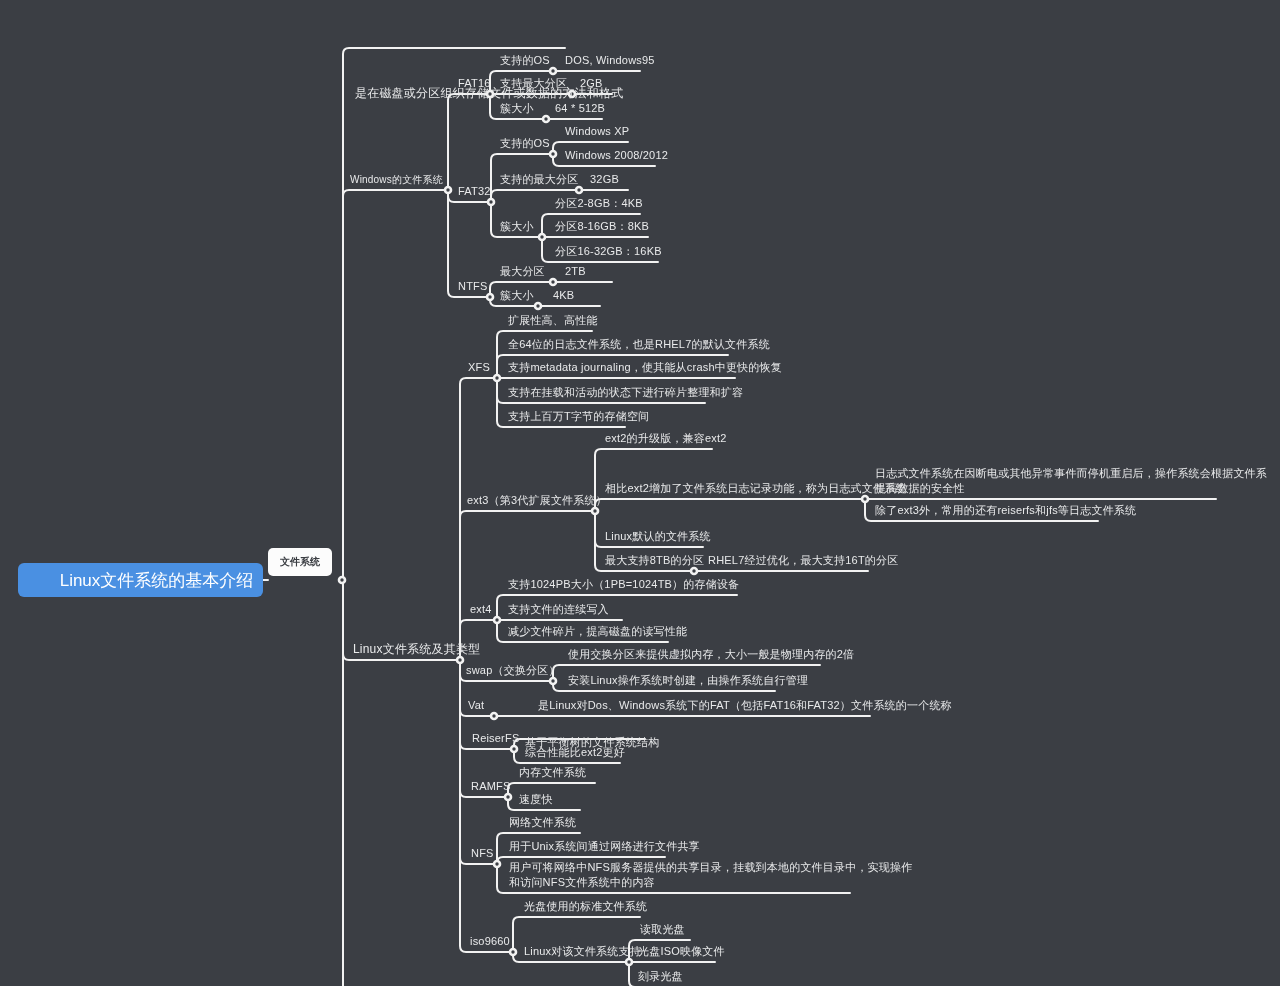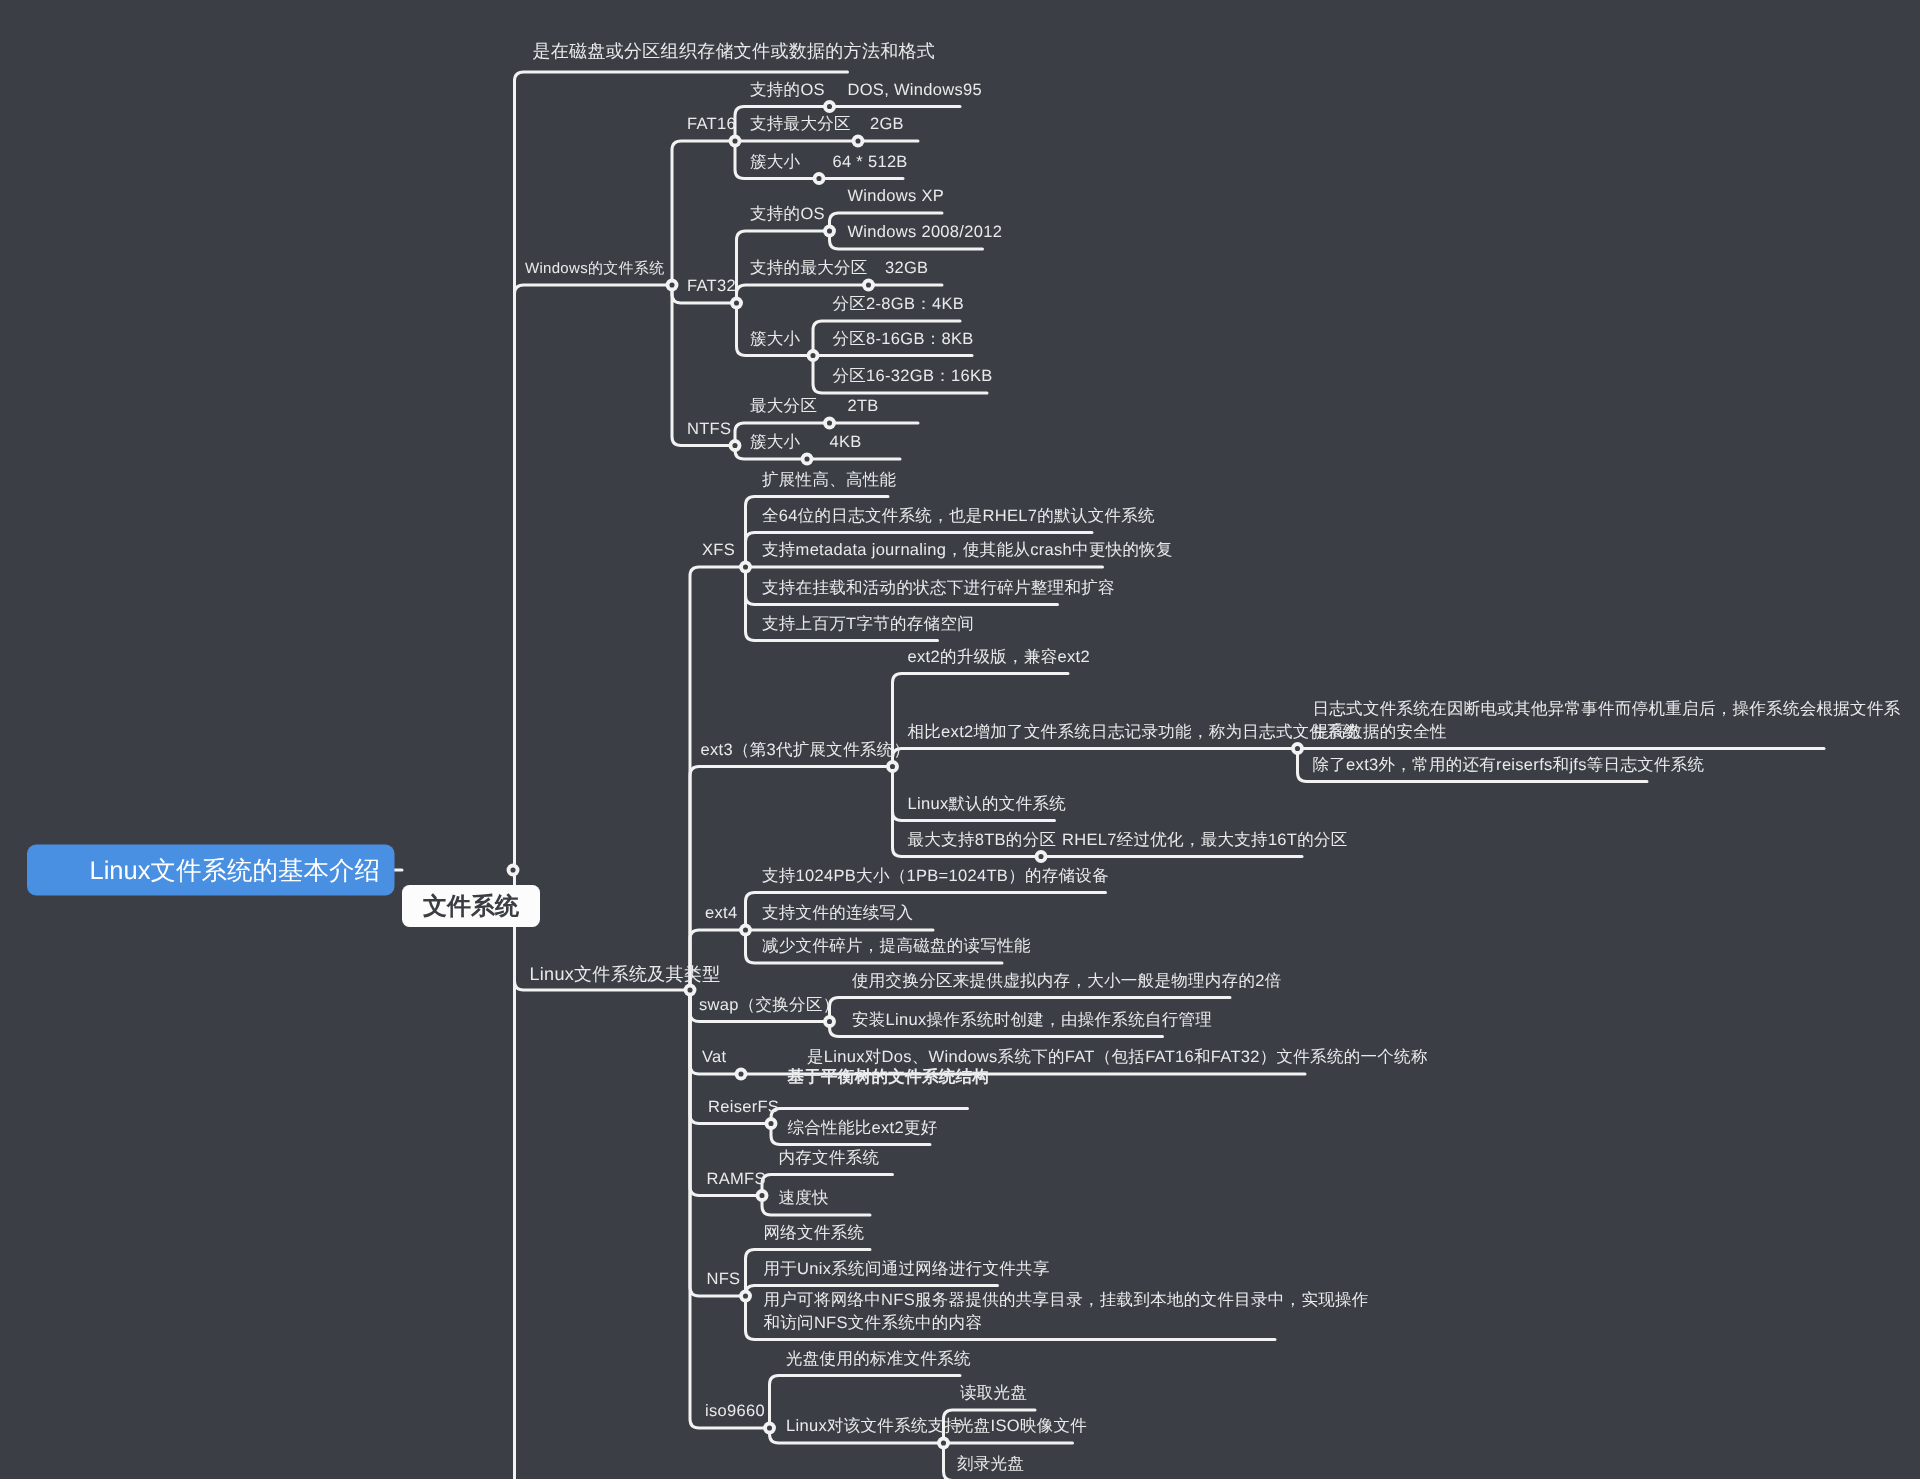--- a/index.html
+++ b/index.html
@@ -19,24 +19,24 @@
     font-size:11px;line-height:15px;letter-spacing:0.2px;
   }
   .root-box{
     position:absolute;left:18px;top:563px;width:213px;height:34px;
     background:var(--root-fill);color:var(--root-text);
     border-radius:6px;display:flex;align-items:center;justify-content:center;
     font-size:17px;
     padding-left:32px;
   }
   .hub-box{
-    position:absolute;left:268px;top:590px;width:92px;height:28px;
+    position:absolute;left:268px;top:548px;width:64px;height:28px;
     background:var(--hub-fill);color:var(--hub-text);
     border-radius:5px;display:flex;align-items:center;justify-content:center;
-    font-size:16px;font-weight:bold;
+    font-size:10px;font-weight:bold;
   }
 </style>
 </head>
 <body>
 
 <div class="canvas">
   <svg class="connector-layer" width="1280" height="986" viewBox="0 0 1280 986">
     <g id="g-lines">
         <path d="M 231 580 H 268"></path>
         <path d="M 343 580 V 990"></path>
@@ -158,21 +158,21 @@
         <circle cx="629" cy="962" r="1.7" fill="var(--bg)"></circle>
         <circle cx="342" cy="580" r="4.3" fill="var(--line)"></circle>
         <circle cx="342" cy="580" r="1.7" fill="var(--bg)"></circle>
       </g>
   </svg>
 
   <div class="root-box">Linux文件系统的基本介绍</div>
   <div class="hub-box">文件系统</div>
 
   <div id="labels">
-      <div class="node-label" style="left: 355px; bottom: 944px; font-size: 12px;">是在磁盘或分区组织存储文件或数据的方法和格式</div>
+      <div class="node-label" style="left: 355px; bottom: 885px; font-size: 12px;">是在磁盘或分区组织存储文件或数据的方法和格式</div>
       <div class="node-label" style="left: 350px; bottom: 799px; font-size: 10px;">Windows的文件系统</div>
       <div class="node-label" style="left: 458px; bottom: 895px;">FAT16</div>
       <div class="node-label" style="left: 500px; bottom: 918px;">支持的OS</div>
       <div class="node-label" style="left: 565px; bottom: 918px;">DOS, Windows95</div>
       <div class="node-label" style="left: 500px; bottom: 895px;">支持最大分区</div>
       <div class="node-label" style="left: 580px; bottom: 895px;">2GB</div>
       <div class="node-label" style="left: 500px; bottom: 870px;">簇大小</div>
       <div class="node-label" style="left: 555px; bottom: 870px;">64 * 512B</div>
       <div class="node-label" style="left: 458px; bottom: 787px;">FAT32</div>
       <div class="node-label" style="left: 500px; bottom: 835px;">支持的OS</div>
@@ -210,21 +210,21 @@
       <div class="node-label" style="left: 470px; bottom: 369px;">ext4</div>
       <div class="node-label" style="left: 508px; bottom: 394px;">支持1024PB大小（1PB=1024TB）的存储设备</div>
       <div class="node-label" style="left: 508px; bottom: 369px;">支持文件的连续写入</div>
       <div class="node-label" style="left: 508px; bottom: 347px;">减少文件碎片，提高磁盘的读写性能</div>
       <div class="node-label" style="left: 466px; bottom: 308px;">swap（交换分区）</div>
       <div class="node-label" style="left: 568px; bottom: 324px;">使用交换分区来提供虚拟内存，大小一般是物理内存的2倍</div>
       <div class="node-label" style="left: 568px; bottom: 298px;">安装Linux操作系统时创建，由操作系统自行管理</div>
       <div class="node-label" style="left: 468px; bottom: 273px; margin-top: 16px;">Vat</div>
       <div class="node-label" style="left: 502px; bottom: 273px; margin-left: 36px;">是Linux对Dos、Windows系统下的FAT（包括FAT16和FAT32）文件系统的一个统称</div>
       <div class="node-label" style="left: 472px; bottom: 240px;">ReiserFS</div>
-      <div class="node-label" style="left: 525px; bottom: 260px; font-weight: bold;">基于平衡树的文件系统结构</div>
+      <div class="node-label" style="left: 525px; bottom: 236px;">基于平衡树的文件系统结构</div>
       <div class="node-label" style="left: 525px; bottom: 226px;">综合性能比ext2更好</div>
       <div class="node-label" style="left: 471px; bottom: 192px;">RAMFS</div>
       <div class="node-label" style="left: 519px; bottom: 206px;">内存文件系统</div>
       <div class="node-label" style="left: 519px; bottom: 179px;">速度快</div>
       <div class="node-label" style="left: 471px; bottom: 125px;">NFS</div>
       <div class="node-label" style="left: 509px; bottom: 156px;">网络文件系统</div>
       <div class="node-label" style="left: 509px; bottom: 132px;">用于Unix系统间通过网络进行文件共享</div>
       <div class="node-label" style="left: 509px; bottom: 96px;">
         <div>用户可将网络中NFS服务器提供的共享目录，挂载到本地的文件目录中，实现操作</div>
         <div>和访问NFS文件系统中的内容</div>

